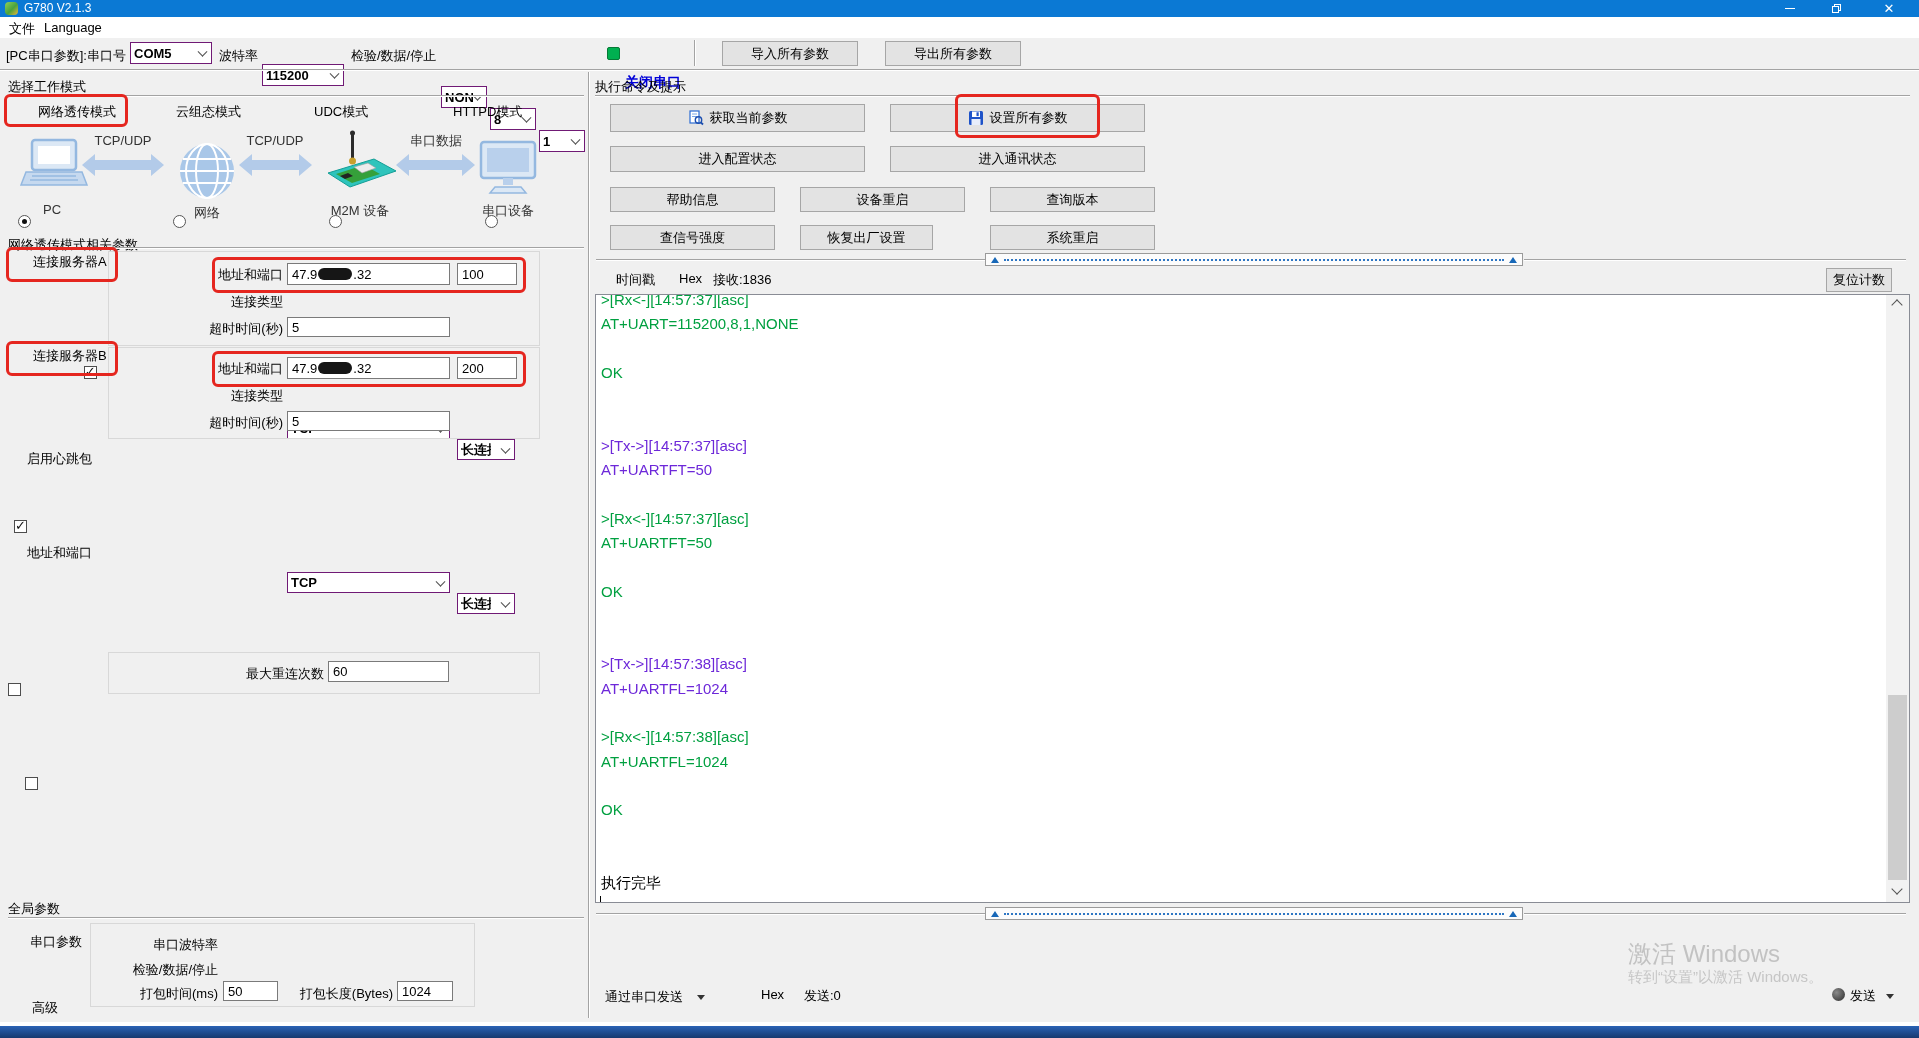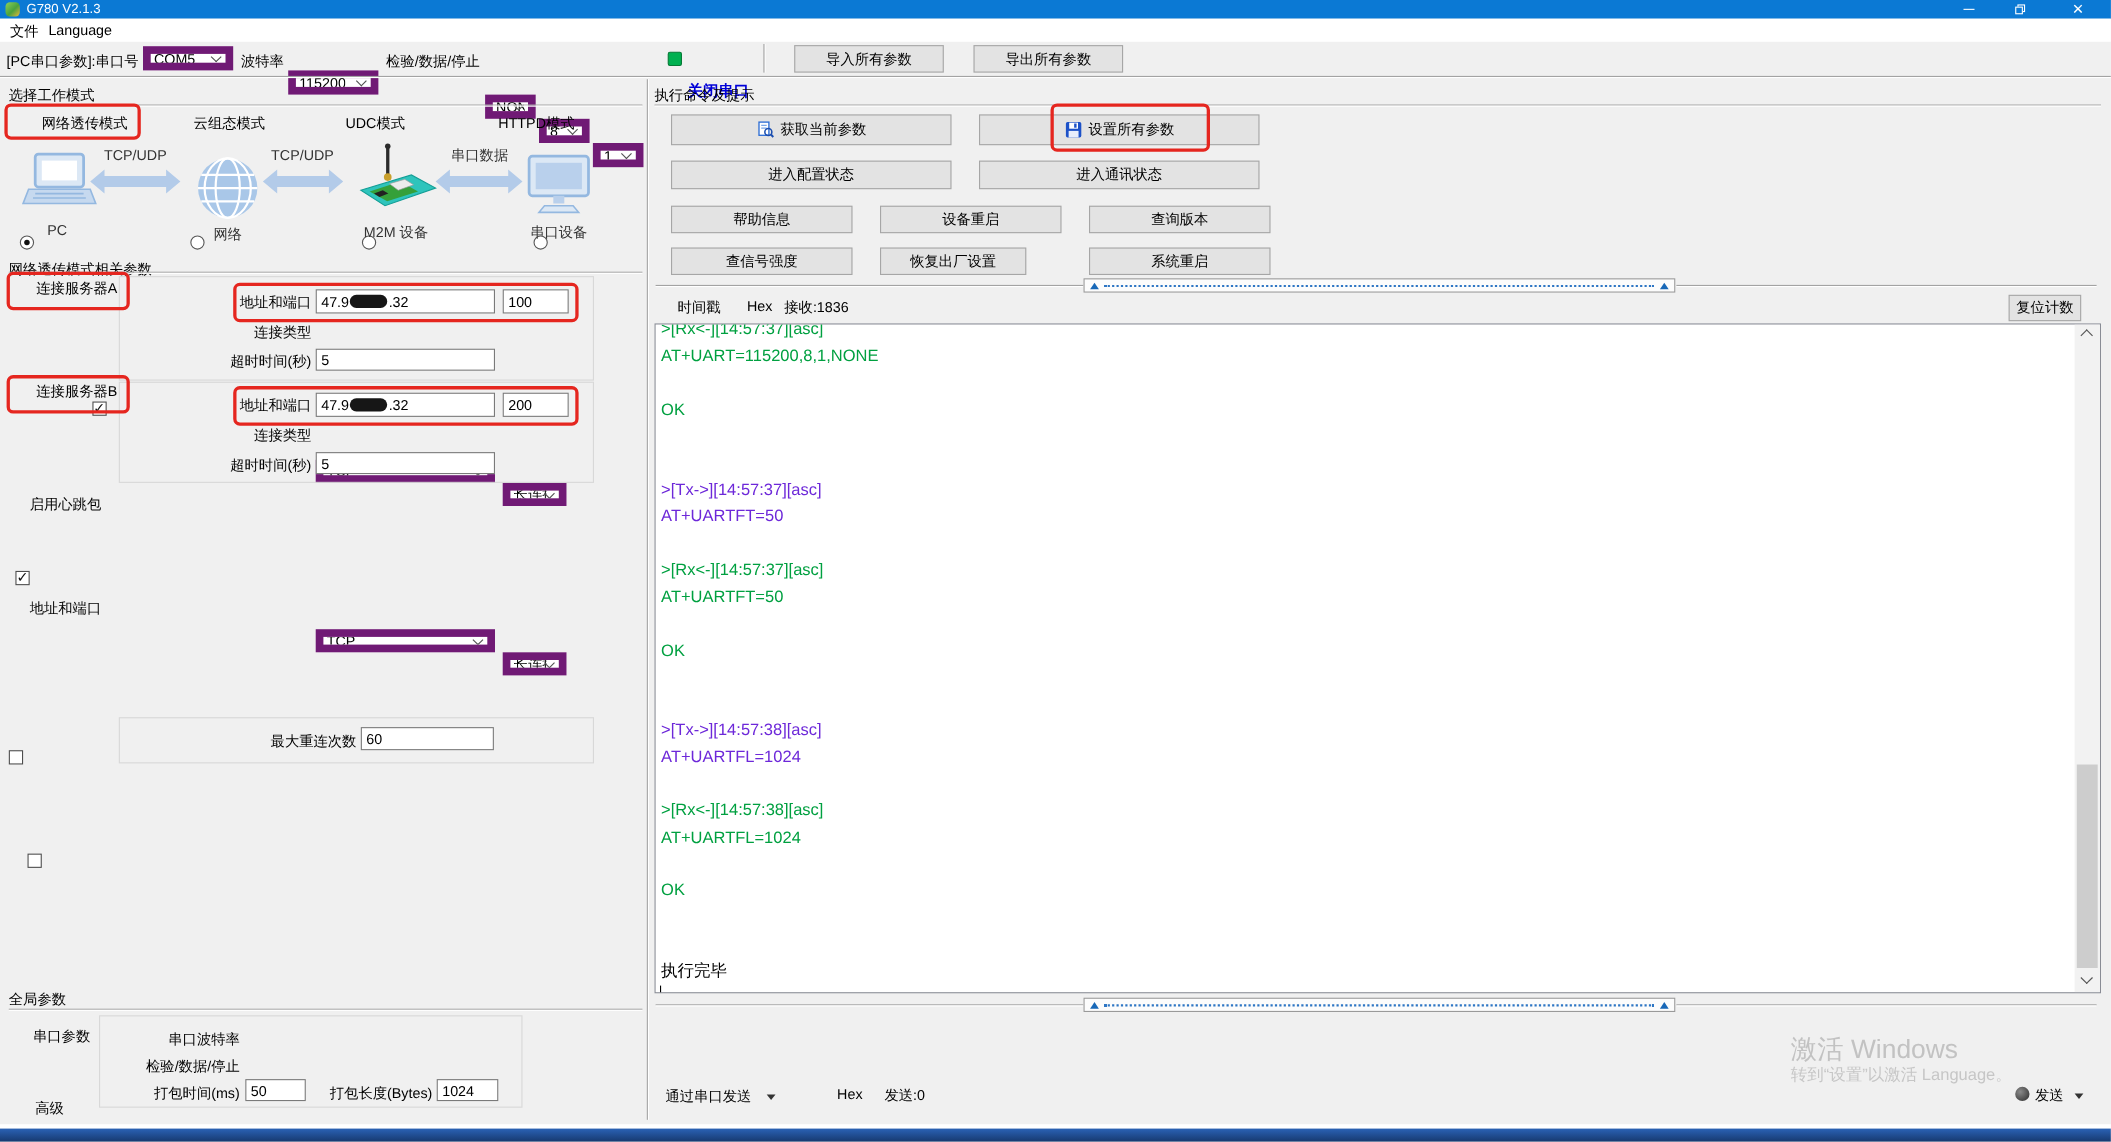--- a/index.html
+++ b/index.html
@@ -3,22 +3,22 @@
 <meta charset="utf-8">
 <style>
   html,body{margin:0;padding:0;}
   .stage{position:relative;width:1919px;height:1038px;background:#f0f0f0;overflow:hidden;
          font-family:"Liberation Sans","DejaVu Sans",sans-serif;color:#000;}
   .abs{position:absolute;}
   .lbl{font-size:13px;white-space:nowrap;text-align:right;}
   .rlbl{font-size:13px;white-space:nowrap;text-align:right;}
   .input{background:#fff;border:1px solid #7a7a7a;font-size:13px;display:flex;align-items:center;
          padding:0 4px;white-space:nowrap;overflow:hidden;box-sizing:border-box;}
-  .combo{background:#fff;border:7px solid #701a75;font-size:13px;display:flex;align-items:center;
-         padding:0 3px;position:relative;box-sizing:border-box;overflow:hidden;}
+  .combo{background:#fff;border:1px solid #701a75;font-size:13px;display:flex;align-items:center;
+         padding:0 3px;position:relative;box-sizing:border-box;overflow:hidden;font-weight:bold;}
   .combo .val{overflow:hidden;white-space:nowrap;display:inline-block;}
   .chev{position:absolute;right:5px;top:50%;width:6px;height:6px;
         border-right:1.4px solid #505050;border-bottom:1.4px solid #505050;
         transform:translateY(-68%) rotate(45deg);}
   .btn{background:#e3e3e3;border:1px solid #a6a6a6;display:flex;align-items:center;justify-content:center;
        font-size:13px;gap:6px;box-sizing:border-box;white-space:nowrap;}
   .cb{width:13px;height:13px;background:#fff;border:1px solid #4d4d4d;display:inline-block;position:relative;box-sizing:border-box;}
   .cb.on::after{content:"✓";position:absolute;left:0;top:-3px;font-size:13px;font-weight:bold;color:#101010;}
   .radio{width:13px;height:13px;background:#fff;border:1px solid #565656;border-radius:50%;display:inline-block;position:relative;box-sizing:border-box;}
   .radio.sel::after{content:"";position:absolute;left:3px;top:3px;width:5px;height:5px;border-radius:50%;background:#101010;}
@@ -377,21 +377,21 @@
   <div class="abs dd-tri" style="left:697px;top:995px;"></div>
   
   <div class="abs lbl" style="left:761px;top:987px;">Hex</div>
   <div class="abs lbl" style="left:804px;top:987px;">发送:0</div>
   <div class="abs" style="left:1832px;top:988px;width:13px;height:13px;border-radius:50%;background:radial-gradient(circle at 35% 35%,#8a8a8a,#2a2a2a);"></div>
   <div class="abs lbl" style="left:1850px;top:987px;">发送</div>
   <div class="abs dd-tri" style="left:1886px;top:994px;"></div>
 
   
   <div class="abs wm1" style="left:1628px;top:938px;">激活 Windows</div>
-  <div class="abs wm2" style="left:1628px;top:968px;">转到“设置”以激活 Language。</div>
+  <div class="abs wm2" style="left:1628px;top:968px;">转到“设置”以激活 Windows。</div>
 
   
   <div class="abs redbox" style="left:4px;top:94px;width:124px;height:33px;"></div>
   <div class="abs redbox" style="left:6px;top:247px;width:112px;height:35px;"></div>
   <div class="abs redbox" style="left:212px;top:257px;width:314px;height:36px;"></div>
   <div class="abs redbox" style="left:6px;top:341px;width:112px;height:35px;"></div>
   <div class="abs redbox" style="left:212px;top:351px;width:314px;height:36px;"></div>
   <div class="abs redbox" style="left:955px;top:94px;width:145px;height:44px;"></div>
 
   

